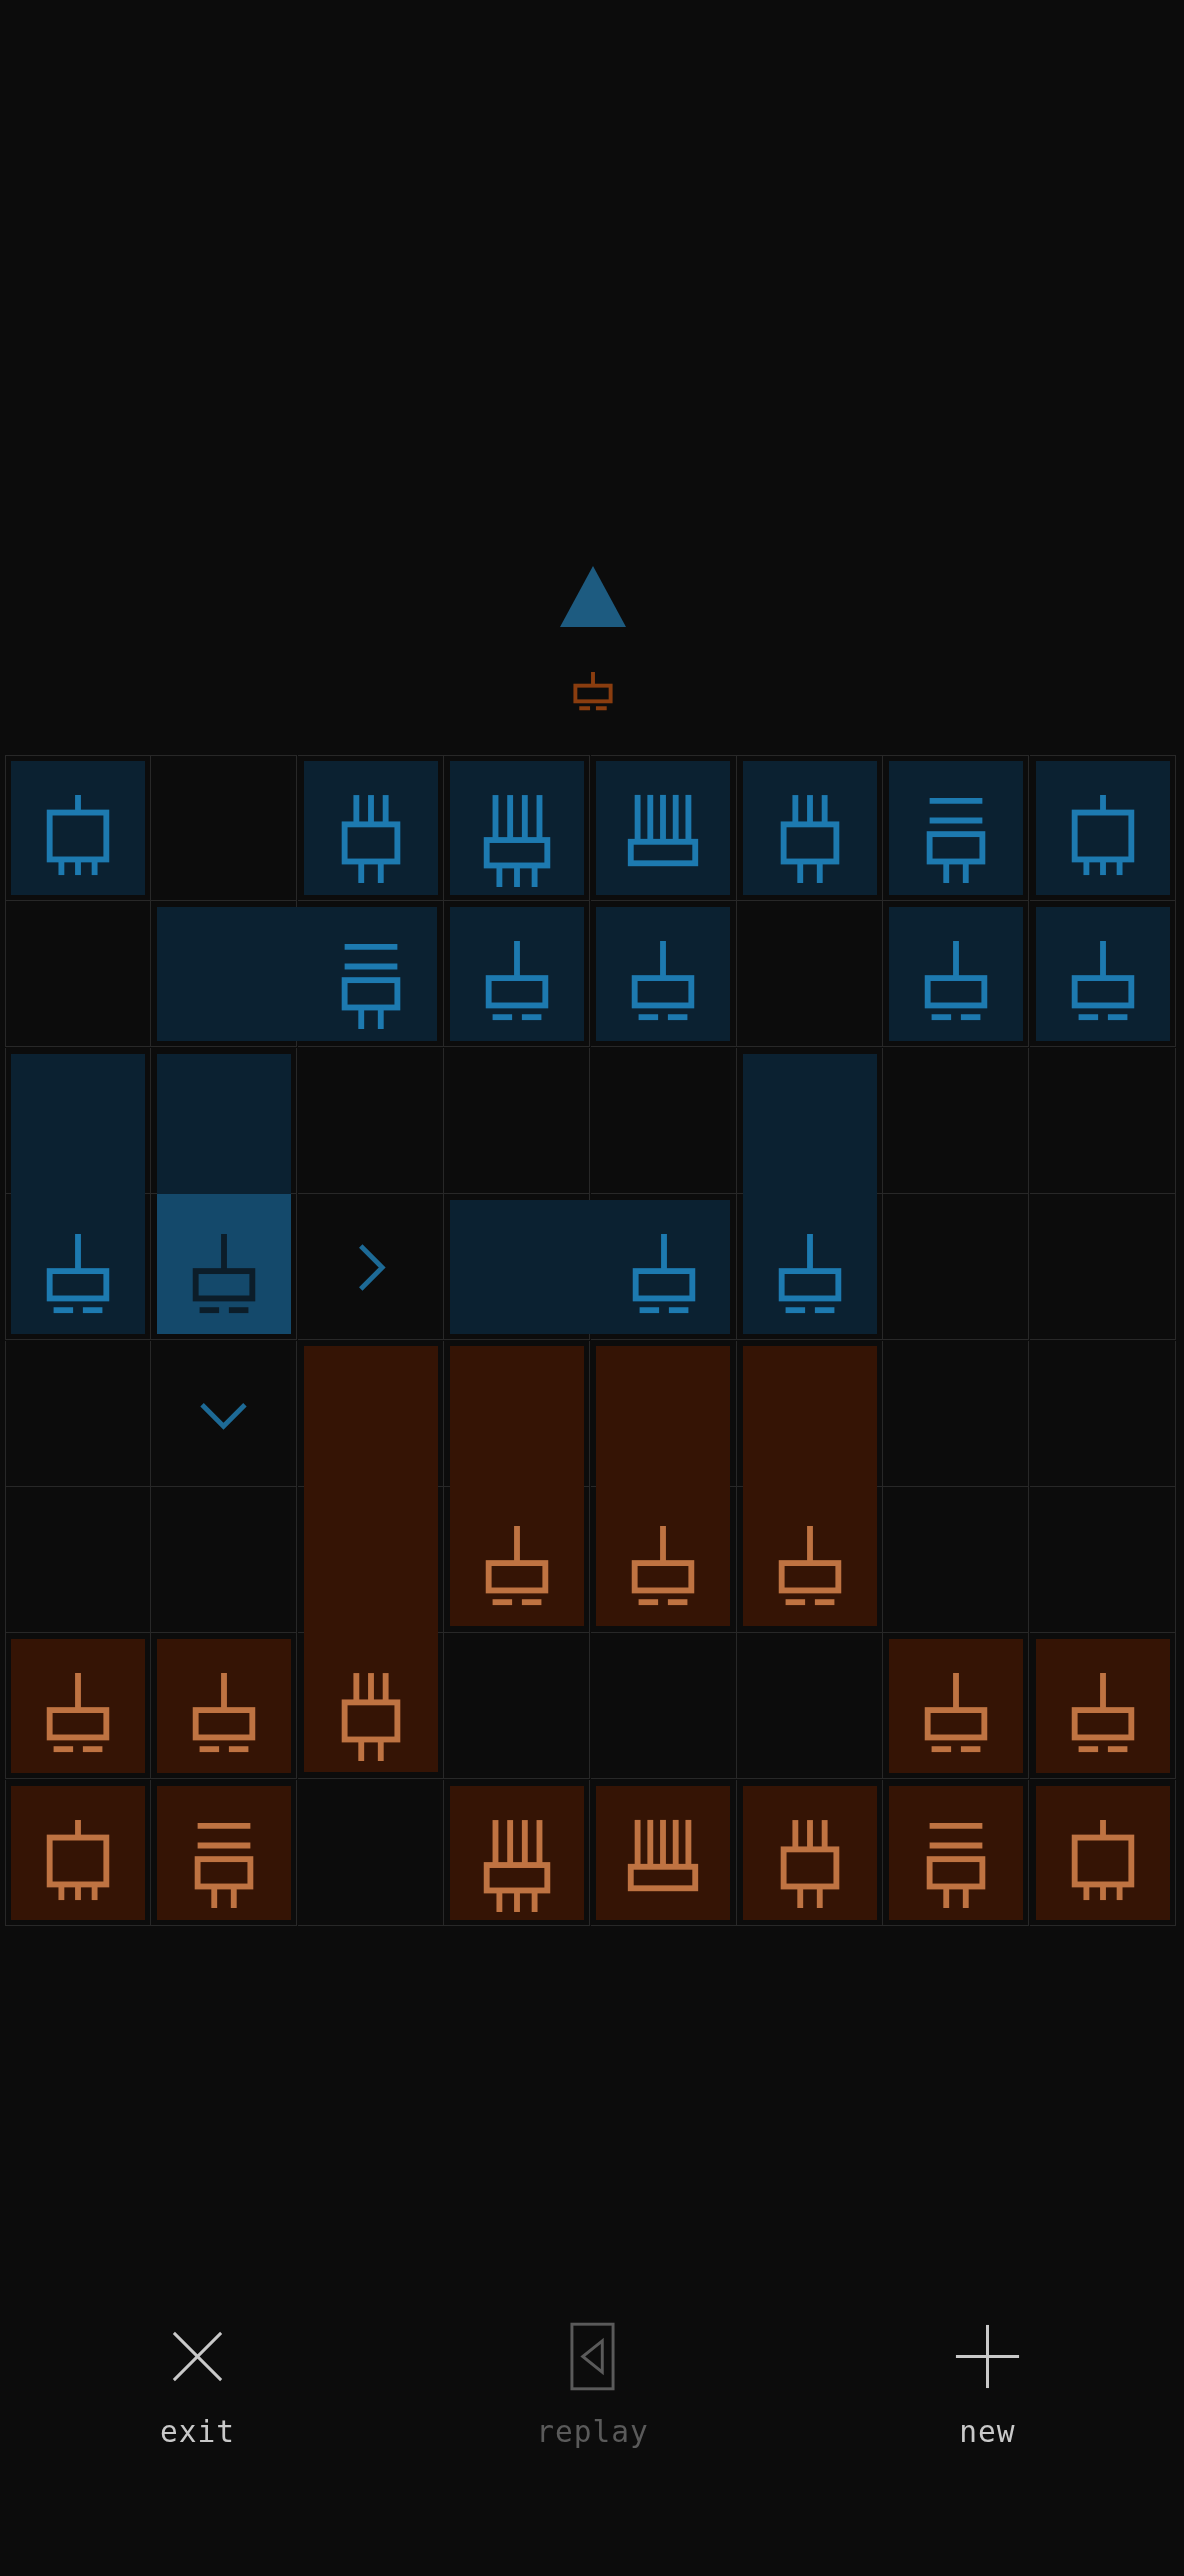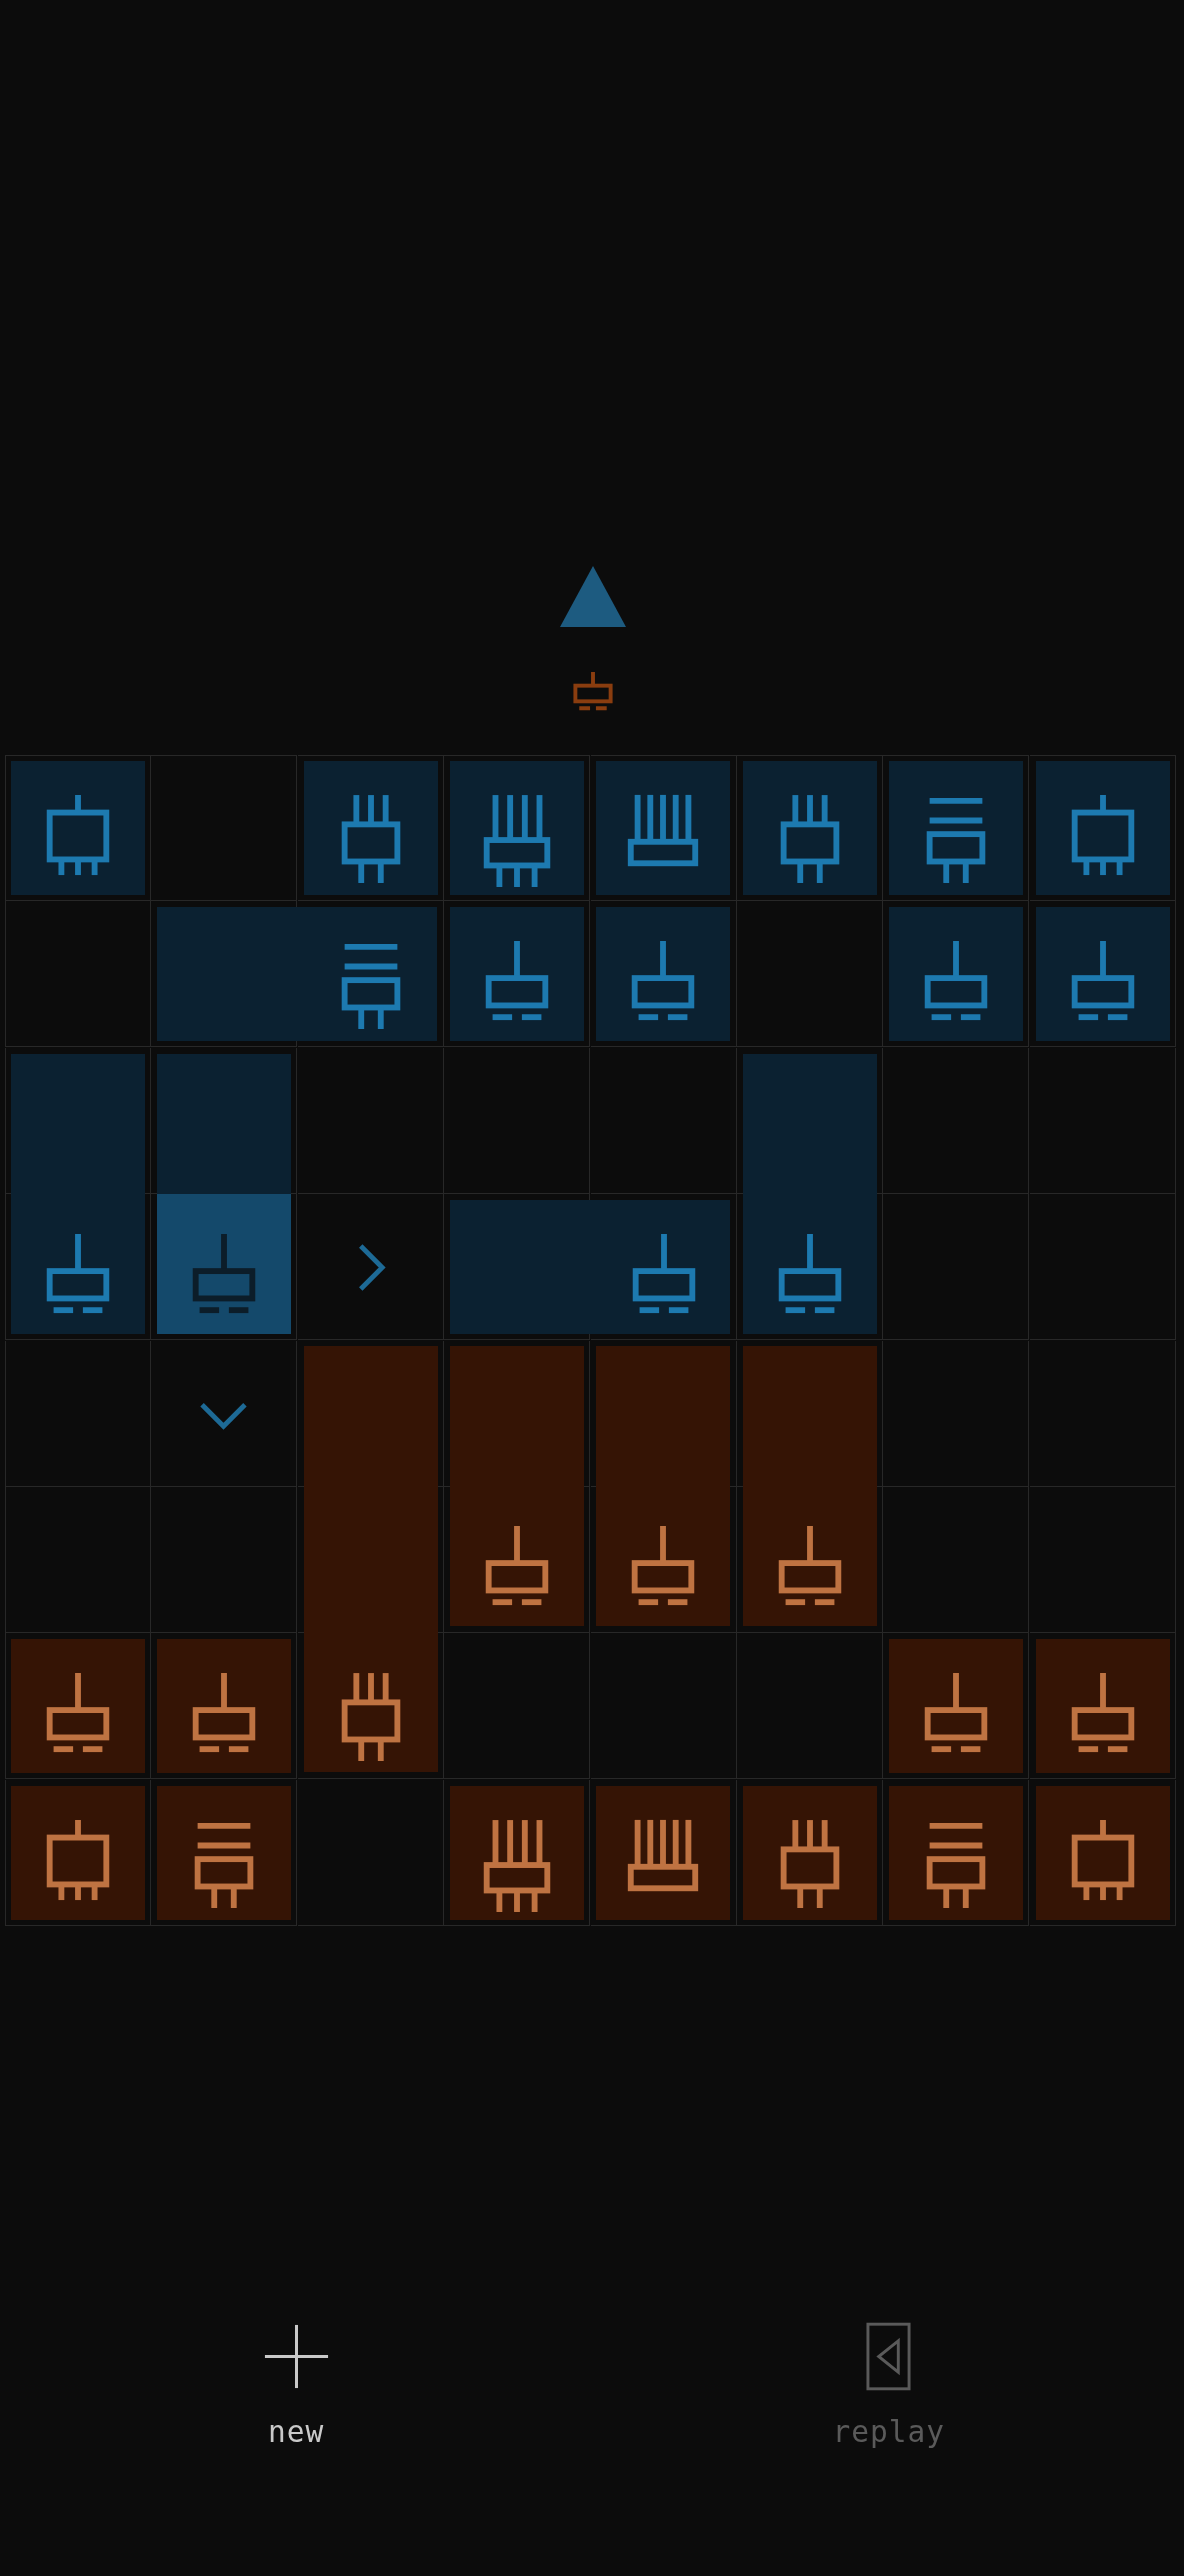--- a/index.html
+++ b/index.html
@@ -522,32 +522,41 @@
       <div class="chevron" style="left: 146px; top: 586px; width: 146px; height: 146px;">
         <svg width="55" height="39" viewBox="0 0 56 40" fill="none" stroke="#1d6a96" stroke-width="5">
           <polyline points="6,10 28,32 50,10"></polyline>
         </svg>
       </div>
     </div>
 
   <div class="toolbar">
     <div class="tbitem">
       <div class="tbicon">
-        <svg width="71" height="71" viewBox="0 0 72 72" stroke="#c9c9c9" stroke-width="3" fill="none">
-          <line x1="36" y1="4" x2="36" y2="68"></line>
-            <line x1="4" y1="36" x2="68" y2="36"></line>
+        <svg width="63" height="63" viewBox="0 0 64 64" stroke="#c9c9c9" stroke-width="3" fill="none">
+          <line x1="8" y1="8" x2="56" y2="56"></line>
+            <line x1="56" y1="8" x2="8" y2="56"></line>
         </svg>
       </div>
-      <div class="tblabel">new</div>
+      <div class="tblabel">exit</div>
     </div>
     <div class="tbitem dim">
       <div class="tbicon">
         <svg width="47" height="71" viewBox="0 0 48 72" stroke="#5a5a5a" stroke-width="3" fill="none">
           <rect x="3" y="3" width="42" height="66"></rect>
           <path d="M34 20 L14 36 L34 52 Z"></path>
         </svg>
       </div>
       <div class="tblabel">replay</div>
     </div>
+    <div class="tbitem">
+      <div class="tbicon">
+        <svg width="71" height="71" viewBox="0 0 72 72" stroke="#c9c9c9" stroke-width="3" fill="none">
+          <line x1="36" y1="4" x2="36" y2="68"></line>
+            <line x1="4" y1="36" x2="68" y2="36"></line>
+        </svg>
+      </div>
+      <div class="tblabel">new</div>
+    </div>
   </div>
 
 </div>
 
 
 </body></html>

